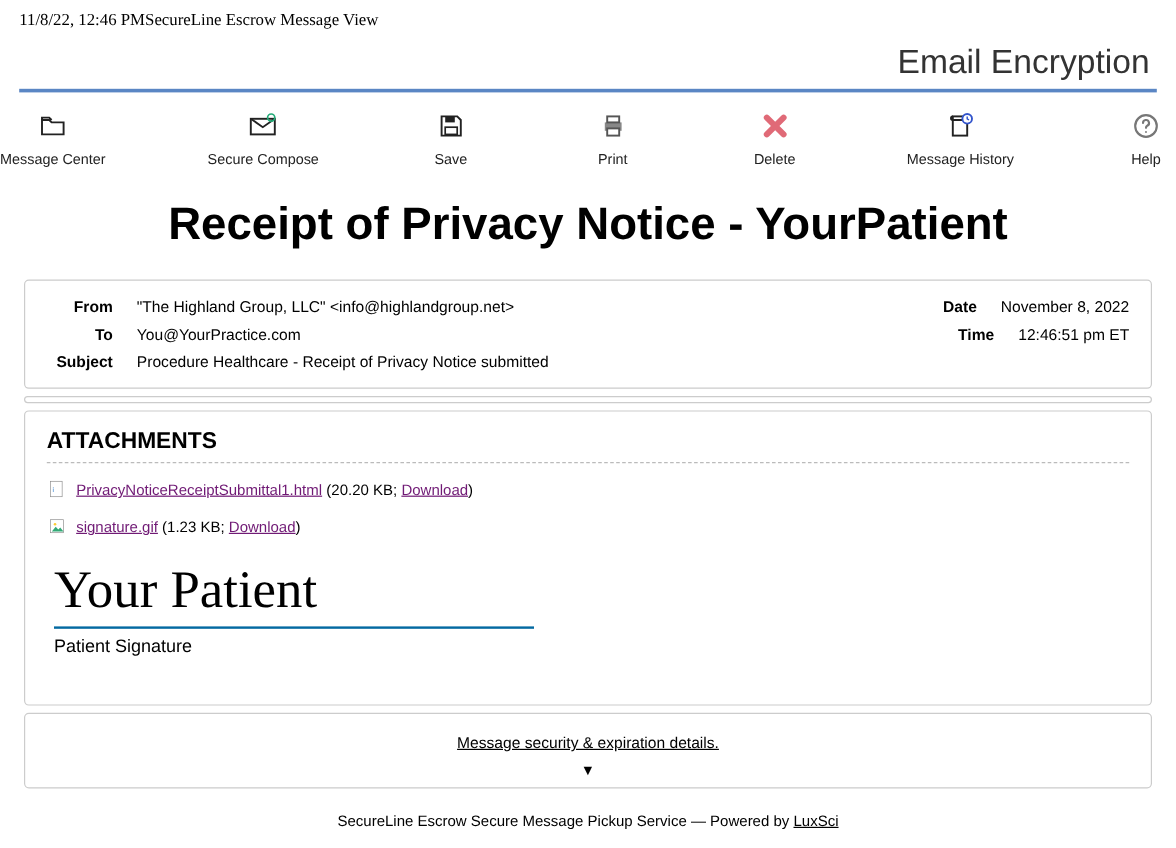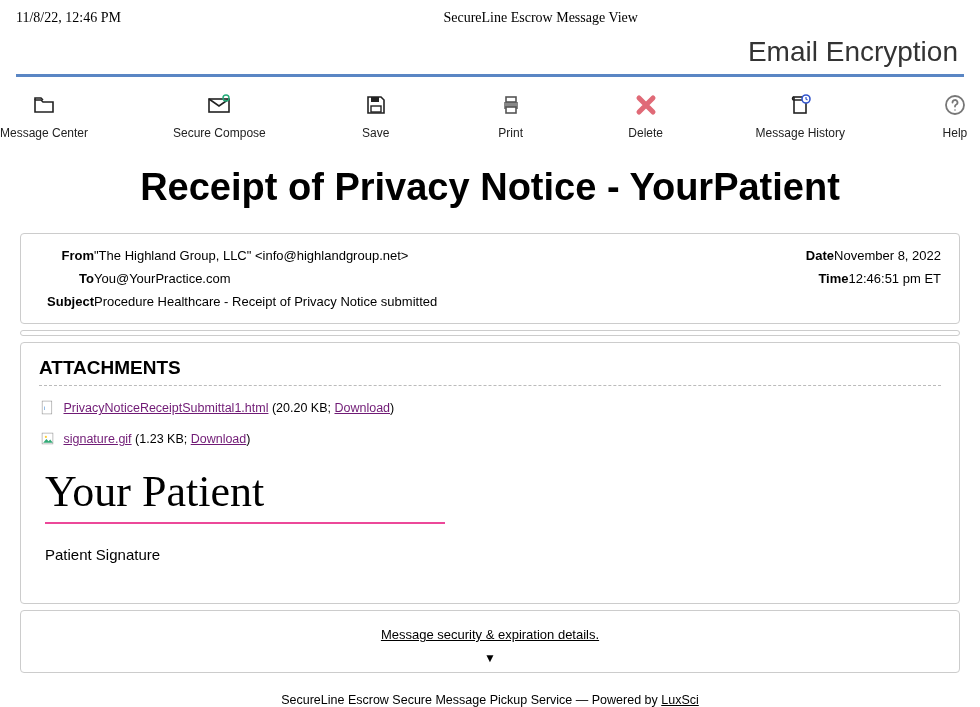--- a/index.html
+++ b/index.html
@@ -7,21 +7,20 @@
     margin: 0;
     padding: 0;
     font-family: Arial, Helvetica, sans-serif;
     font-size: 13px;
     color: #000;
     background: #fff;
     width: 980px;
   }
   .top-meta {
     display: flex;
-    justify-content: space-between;
     padding: 10px 16px 6px 16px;
     font-family: Georgia, 'Times New Roman', serif;
     font-size: 14px;
   }
   .top-meta .center { font-family: Georgia, serif; }
   .brand-row {
     text-align: right;
     padding: 4px 22px 4px 22px;
     font-size: 28px;
     color: #333;
@@ -60,21 +59,21 @@
     margin: 0 20px 6px 20px;
     padding: 14px 18px;
     background: #fff;
   }
   .panel.thin { padding: 2px; }
   .hdr-row {
     display: flex;
     justify-content: space-between;
     margin-bottom: 8px;
   }
-  .hdr-left, .hdr-right { display: flex; gap: 0; justify-content: space-between; }
+  .hdr-left, .hdr-right { display: flex; gap: 20px; justify-content: space-between; }
   .hdr-label { font-weight: bold; width: 55px; text-align: right; }
   .hdr-right .hdr-label { width: 34px; }
   .attachments-title {
     font-weight: bold;
     font-size: 19px;
     margin-bottom: 6px;
   }
   .dash-rule {
     border: none;
     border-top: 1px dashed #bbb;
@@ -97,24 +96,24 @@
   }
   .att-line a { color: #701a75; text-decoration: underline; cursor: pointer;}
   .att-line .file-icon { display:inline-block; vertical-align: middle; margin-right:6px;}
   .signature-block { margin: 22px 0 10px 6px; }
   .signature-script {
     font-family: 'Brush Script MT', 'Segoe Script', cursive;
     font-size: 44px;
     line-height: 1;
   }
   .sig-line {
-    border-top: 2px solid #ec4899;
+    border-top: 2px solid #0369a1;
     width: 400px;
     margin-top: 8px;
-    padding-top: 22px;
+    padding-top: 6px;
     font-size: 15px;
   }
   .sec-details {
     text-align: center;
     padding: 8px 0;
   }
   .sec-details a { color:#000; text-decoration: underline; cursor:pointer;}
   .chevron-down {
     text-align: center;
     font-size: 12px;

